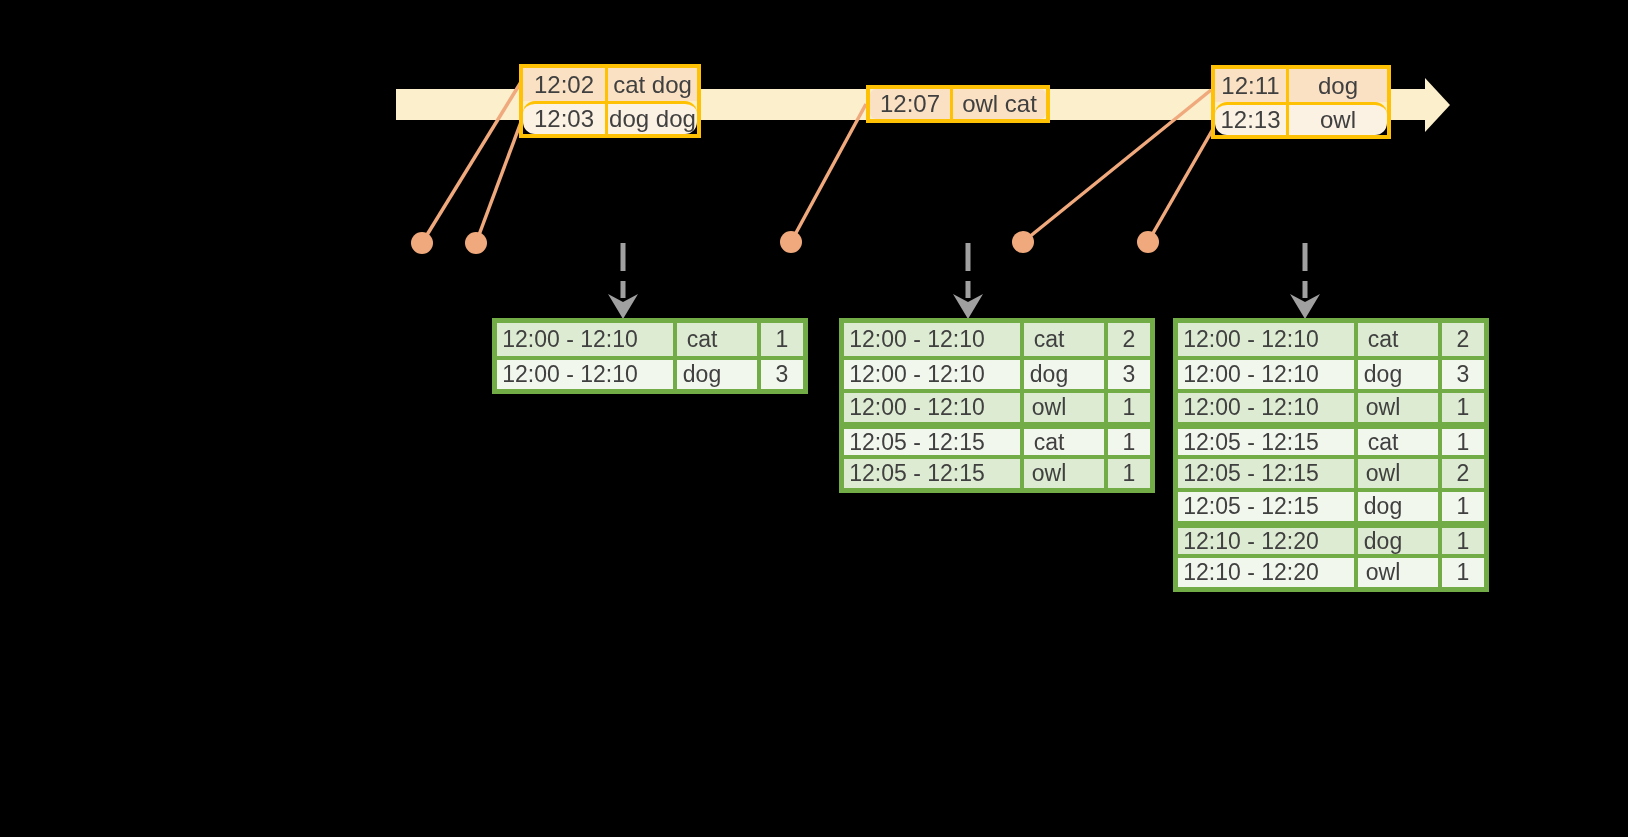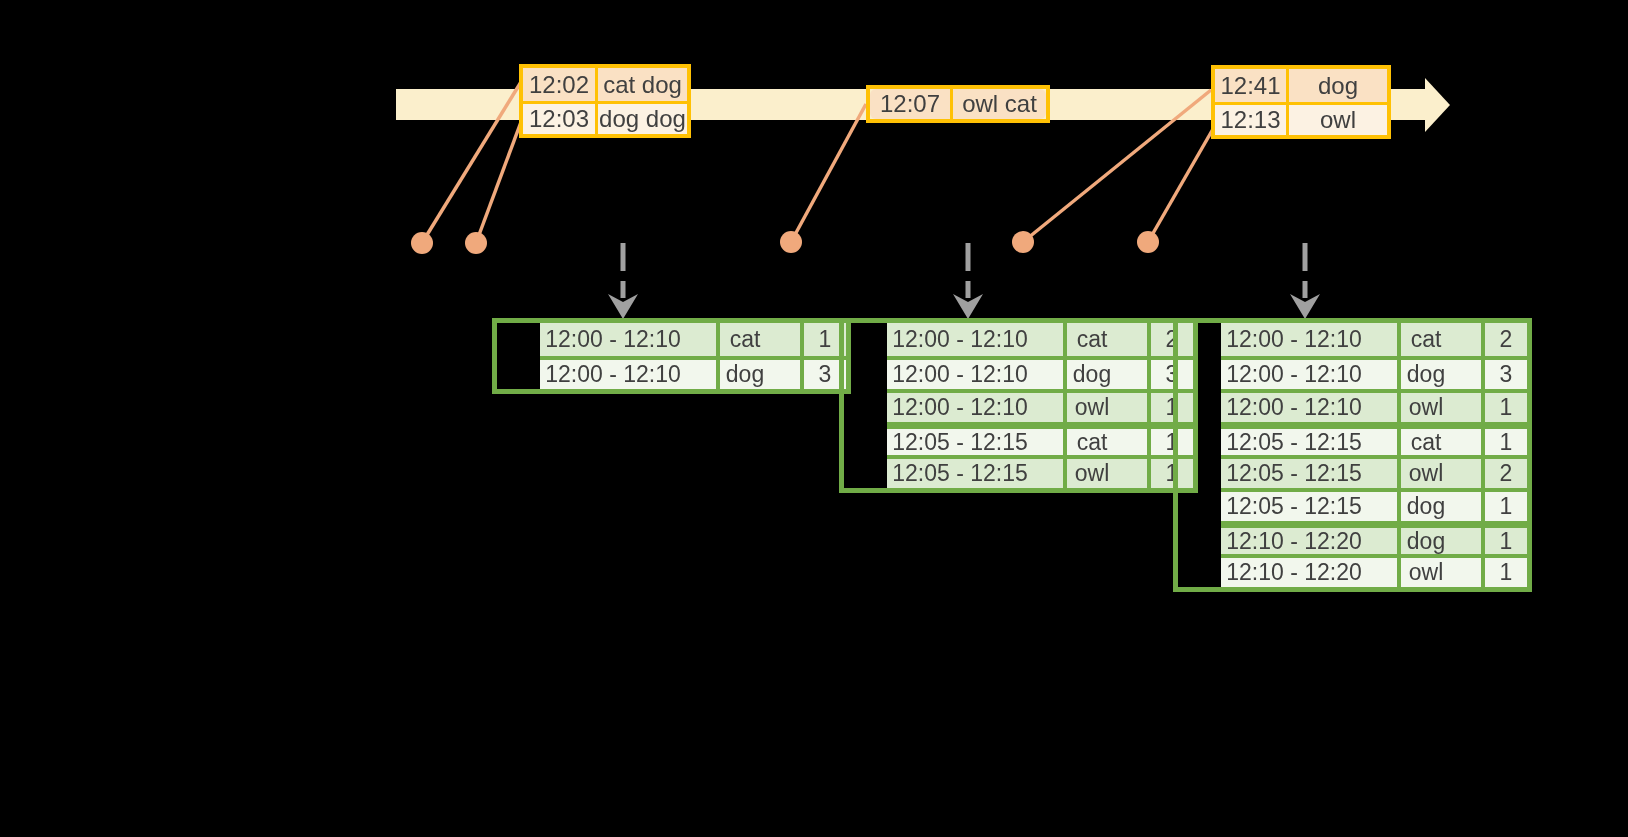--- a/index.html
+++ b/index.html
@@ -7,30 +7,30 @@
   body { background:#000; font-family:"Liberation Sans", sans-serif; }
   .canvas { position:relative; width:1628px; height:837px; background:var(--background,#000); overflow:hidden; }
   .layer { position:absolute; left:0; top:0; }
 
   
   .etable { position:absolute; border:4px solid var(--event_border,#FFC104); }
   .erow { display:flex; height:33px; }
   .et2 .erow { height:30px;border-radius:6px; }
   .erow + .erow { border-top:3px solid var(--event_border,#FFC104); }
   .erow:nth-child(1) { background:var(--event_row_peach,#FAE1C4); }
-  .erow:nth-child(2) { background:var(--event_row_cream,#FCF2E3); }
+  .erow:nth-child(2) { background:var(--event_row_cream,#FCF2E3);border-radius:12px; }
   .ecell { display:flex; align-items:center; justify-content:center;
            font-size:24px; color:var(--text,#404040); white-space:nowrap; }
   .ecell + .ecell { border-left:3px solid var(--event_border,#FFC104); }
-  .et1 .etime { width:72px; }  .et1 .ewords { width:92px; }
+  .et1 .etime { width:82px; }  .et1 .ewords { width:92px; }
   .et2 .etime { width:80px; }  .et2 .ewords { width:96px; }
   .et3 .etime { width:71px; }  .et3 .ewords { width:101px; }
 
   
-  .rtable { position:absolute; border:5px solid var(--result_border,#71AC47);padding-left:43px; }
+  .rtable { position:absolute; border:5px solid var(--result_border,#71AC47); }
   .rrow { display:flex; height:33px; }
   .rrow + .rrow { border-top:4px solid var(--result_border,#71AC47); }
   .rrow.sep { border-top-width:7px; }
   .rrow:nth-child(odd)  { background:var(--result_row_green,#DCEBD1); }
   .rrow:nth-child(even) { background:var(--result_row_white,#F2F7ED); }
   .rcell { display:flex; align-items:center; justify-content:center;
            font-size:23px; color:var(--text,#404040); white-space:nowrap; }
   .rcell + .rcell { border-left:4px solid var(--result_border,#71AC47);margin-left:30px; }
   .rwin { width:146px; } .rword { width:54px; } .rcount { width:46px; }
 </style>
@@ -93,21 +93,21 @@
         <div class="ecell etime">12:07</div>
         <div class="ecell ewords">owl cat</div>
       </div>
       </div>
   </div>
 
   <div class="etable et3" style="left:1211px; top:65px;">
     <div>
 
     <div class="erow">
-        <div class="ecell etime">12:41</div>
+        <div class="ecell etime">12:11</div>
         <div class="ecell ewords">dog</div>
       </div>
         <div class="erow">
         <div class="ecell etime">12:13</div>
         <div class="ecell ewords">owl</div>
       </div>
       </div>
   </div>
 
   <div class="rtable" style="left:492px; top:318px;">

